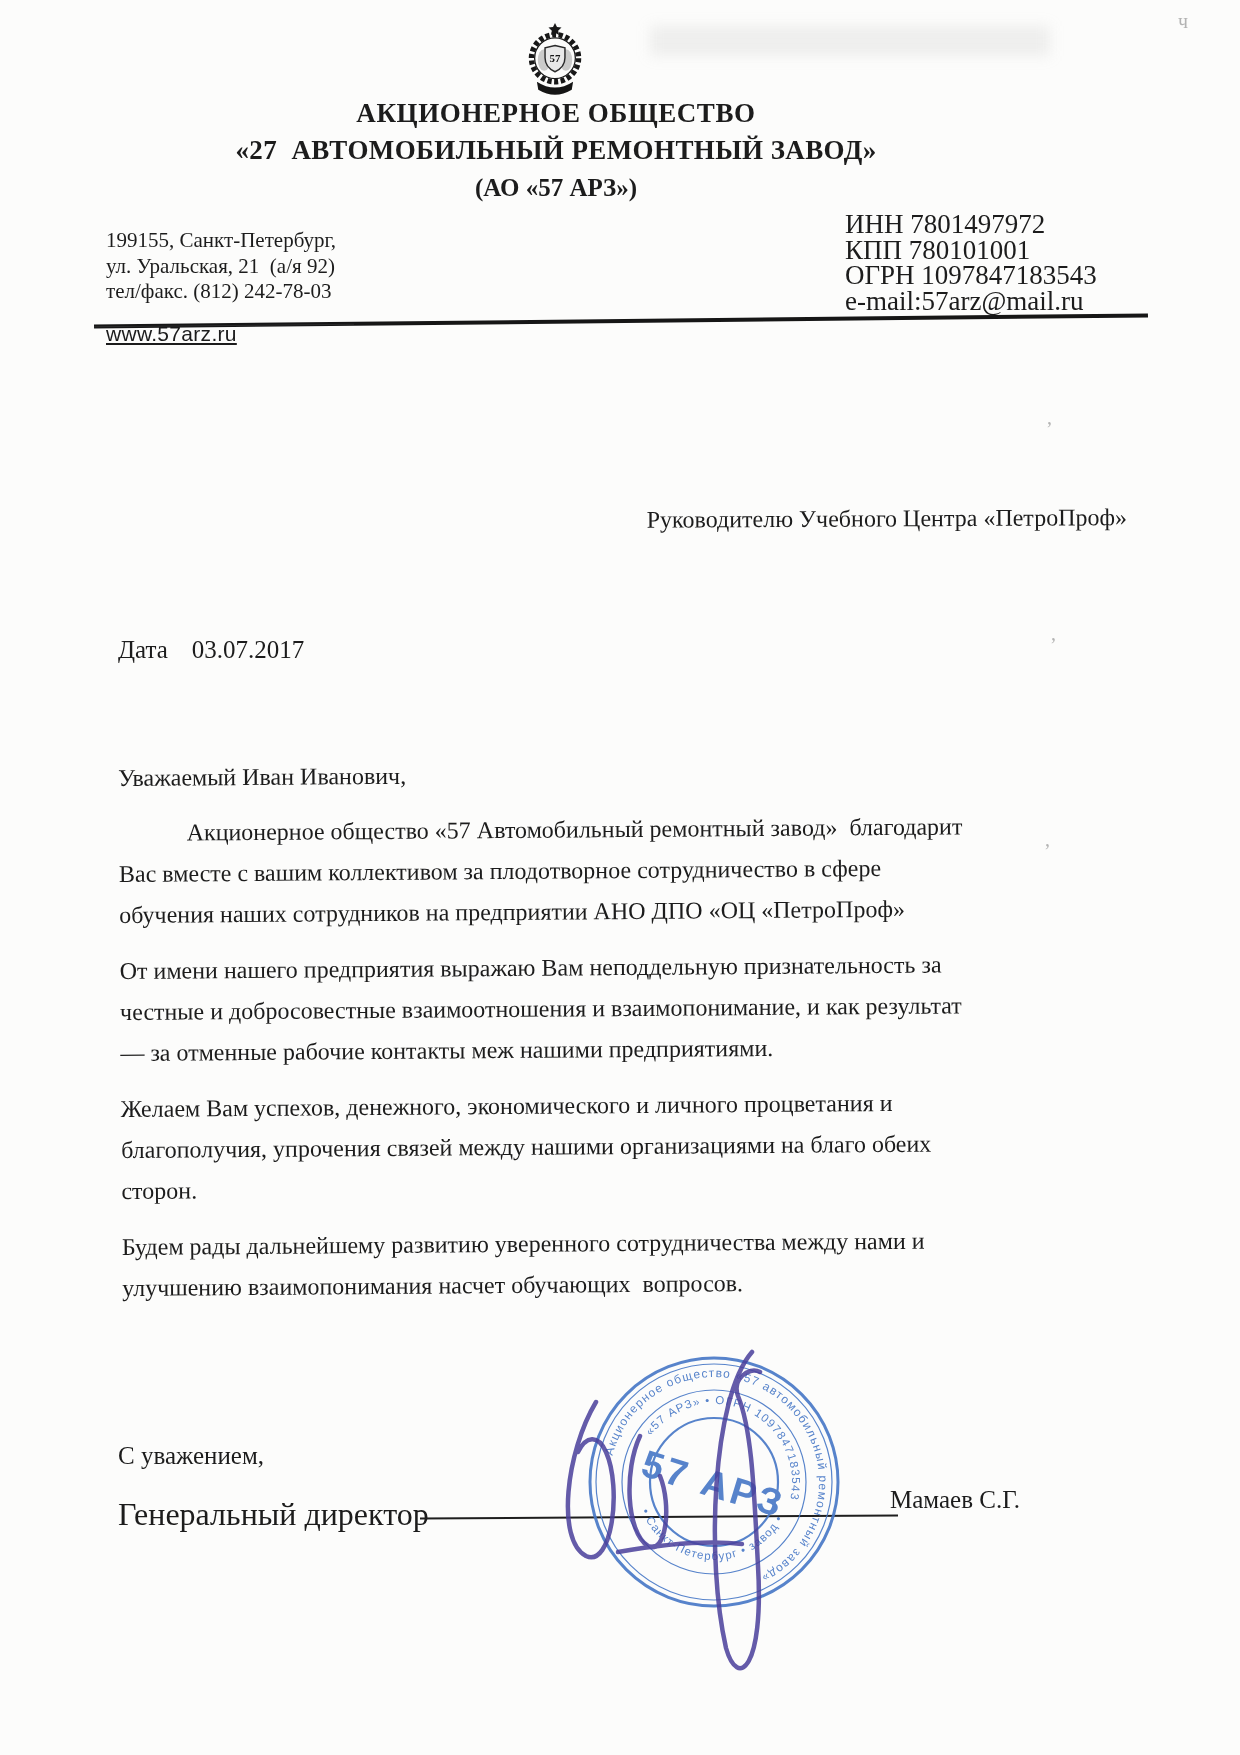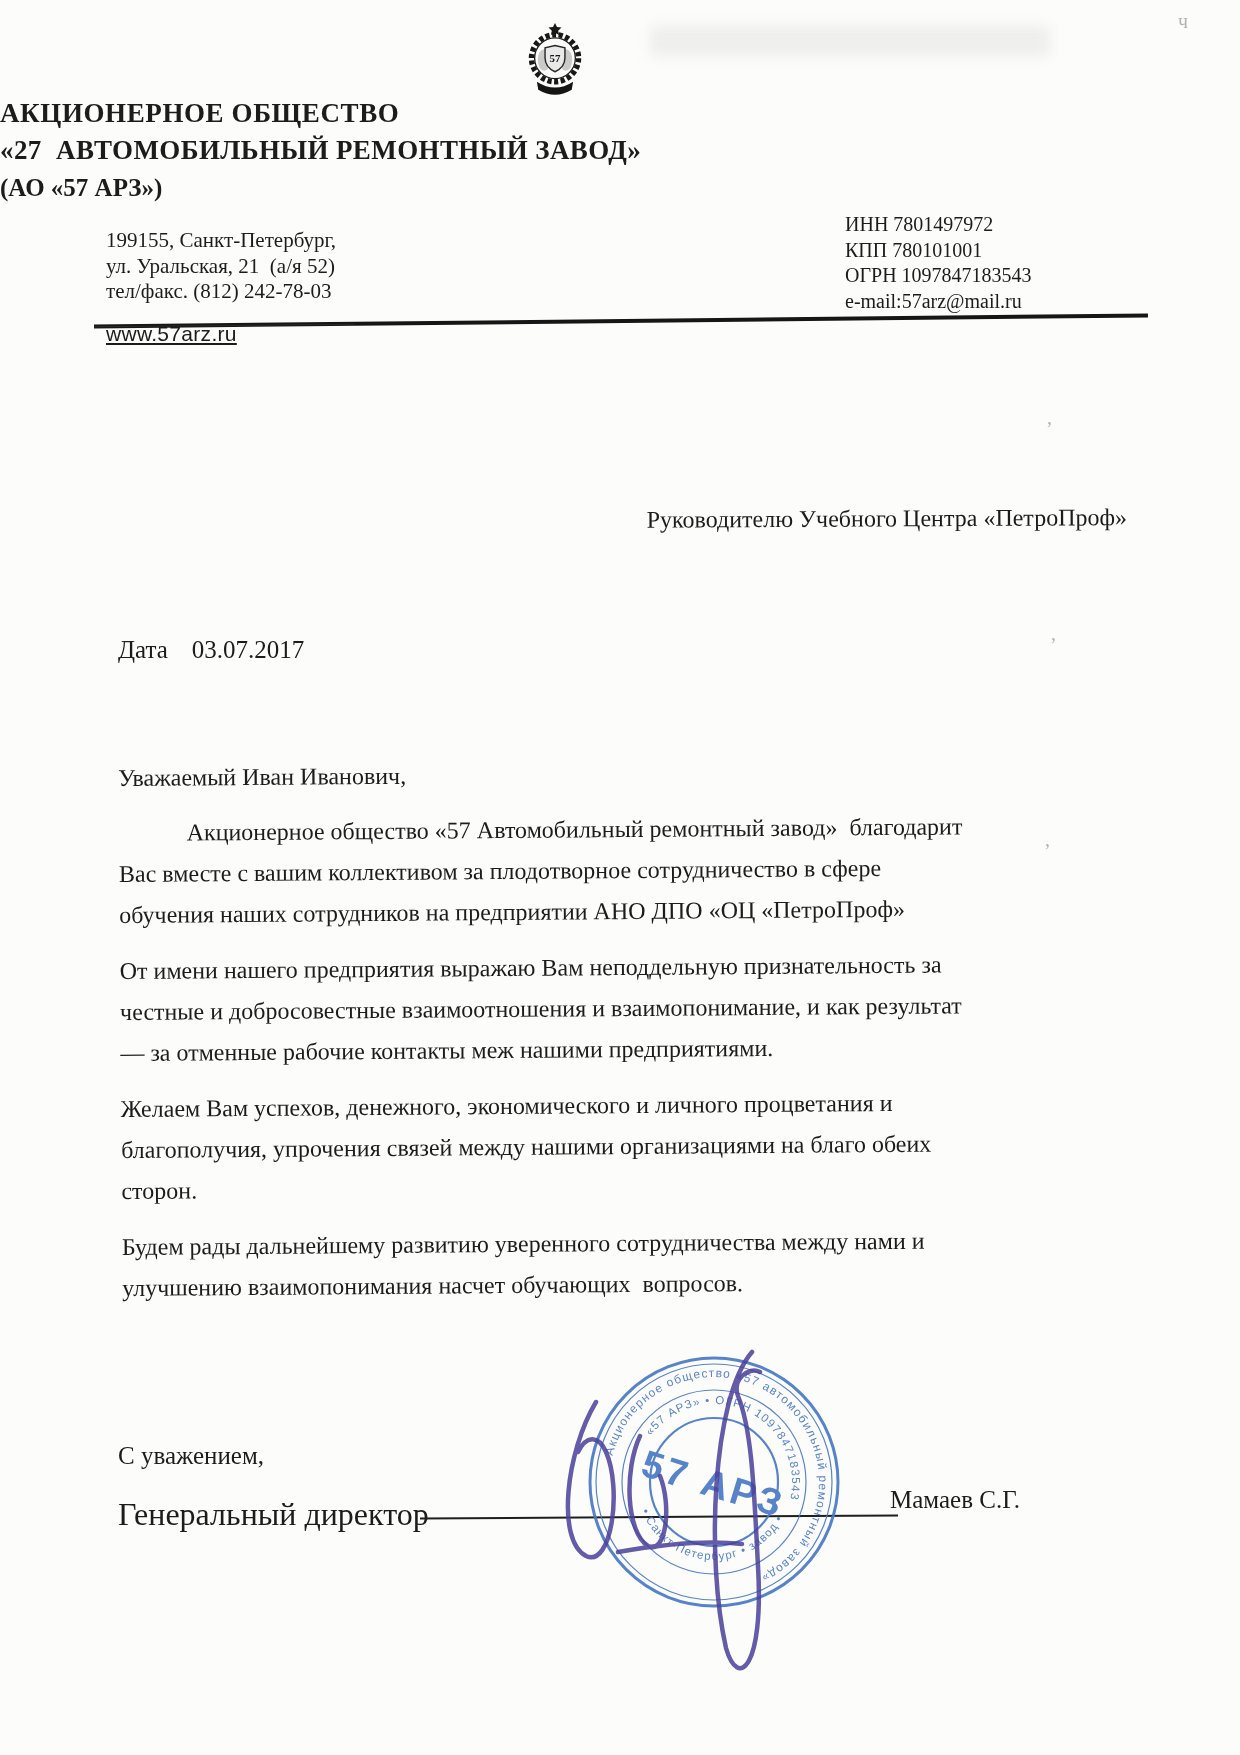--- a/index.html
+++ b/index.html
@@ -5,27 +5,27 @@
   html,body{margin:0;padding:0;background:#d9d9d9;}
   .page{
     position:relative;width:1240px;height:1755px;margin:0 auto;
     background:#fcfcfb;color:#1c1c1c;overflow:hidden;
     font-family:"Liberation Serif", serif;
   }
   [data-bind]{white-space:pre-wrap;}
 
   
   .emblem{position:absolute;left:526px;top:22px;}
-  .lh-titles{position:absolute;top:98px;left:0;width:1112px;text-align:left;font-weight:bold;}
+  .lh-titles{position:absolute;top:98px;left:0;width:1112px;text-align:center;font-weight:bold;}
   .t1{font-size:27px;letter-spacing:.6px;}
   .t2{font-size:27px;margin-top:6px;letter-spacing:.4px;}
   .t3{font-size:25px;margin-top:8px;}
   .addr{position:absolute;left:106px;top:228px;font-size:21px;line-height:25.5px;}
   .website{font-family:"Liberation Sans", sans-serif;font-size:21px;text-decoration:underline;margin-top:16px;letter-spacing:.3px;}
-  .reqs{position:absolute;left:845px;top:212px;font-size:20px;line-height:25.5px;}
+  .reqs{position:absolute;left:845px;top:212px;font-size:27px;line-height:25.5px;}
   .rule{position:absolute;left:94px;top:319px;width:1054px;height:3.5px;background:#161616;transform:rotate(-0.6deg);}
   .rule2{position:absolute;left:94px;top:325px;width:260px;height:1.2px;background:#3a3a3a;transform:rotate(-0.6deg);opacity:.55;}
 
   
   .recipient{position:absolute;top:506px;left:425px;width:702px;text-align:right;font-size:24px;transform:rotate(-0.3deg);}
   .dateline{position:absolute;top:636px;left:118px;font-size:25px;}
   .dateline .dv{margin-left:24px;}
   .bodyblock{position:absolute;top:758px;left:118px;width:936px;font-size:24px;line-height:41px;
              transform:rotate(-0.45deg);transform-origin:left top;}
   .salutation{margin-bottom:14px;}
@@ -69,21 +69,21 @@
   </svg>
 
   <div class="lh-titles">
     <div class="t1" data-bind="letterhead.title_lines.0">АКЦИОНЕРНОЕ ОБЩЕСТВО</div>
     <div class="t2" data-bind="letterhead.title_lines.1">«27  АВТОМОБИЛЬНЫЙ РЕМОНТНЫЙ ЗАВОД»</div>
     <div class="t3" data-bind="letterhead.title_lines.2">(АО «57 АРЗ»)</div>
   </div>
 
   <div class="addr">
     <div data-bind="letterhead.address_lines.0">199155, Санкт-Петербург,</div>
-    <div data-bind="letterhead.address_lines.1">ул. Уральская, 21  (а/я 52)</div>
+    <div data-bind="letterhead.address_lines.1">ул. Уральская, 21  (а/я 92)</div>
     <div data-bind="letterhead.address_lines.2">тел/факс. (812) 242-78-03</div>
     <div class="website" data-bind="letterhead.website">www.57arz.ru</div>
   </div>
 
   <div class="reqs">
     <div data-bind="letterhead.requisites_lines.0">ИНН 7801497972</div>
     <div data-bind="letterhead.requisites_lines.1">КПП 780101001</div>
     <div data-bind="letterhead.requisites_lines.2">ОГРН 1097847183543</div>
     <div data-bind="letterhead.requisites_lines.3">e-mail:57arz@mail.ru</div>
   </div>

